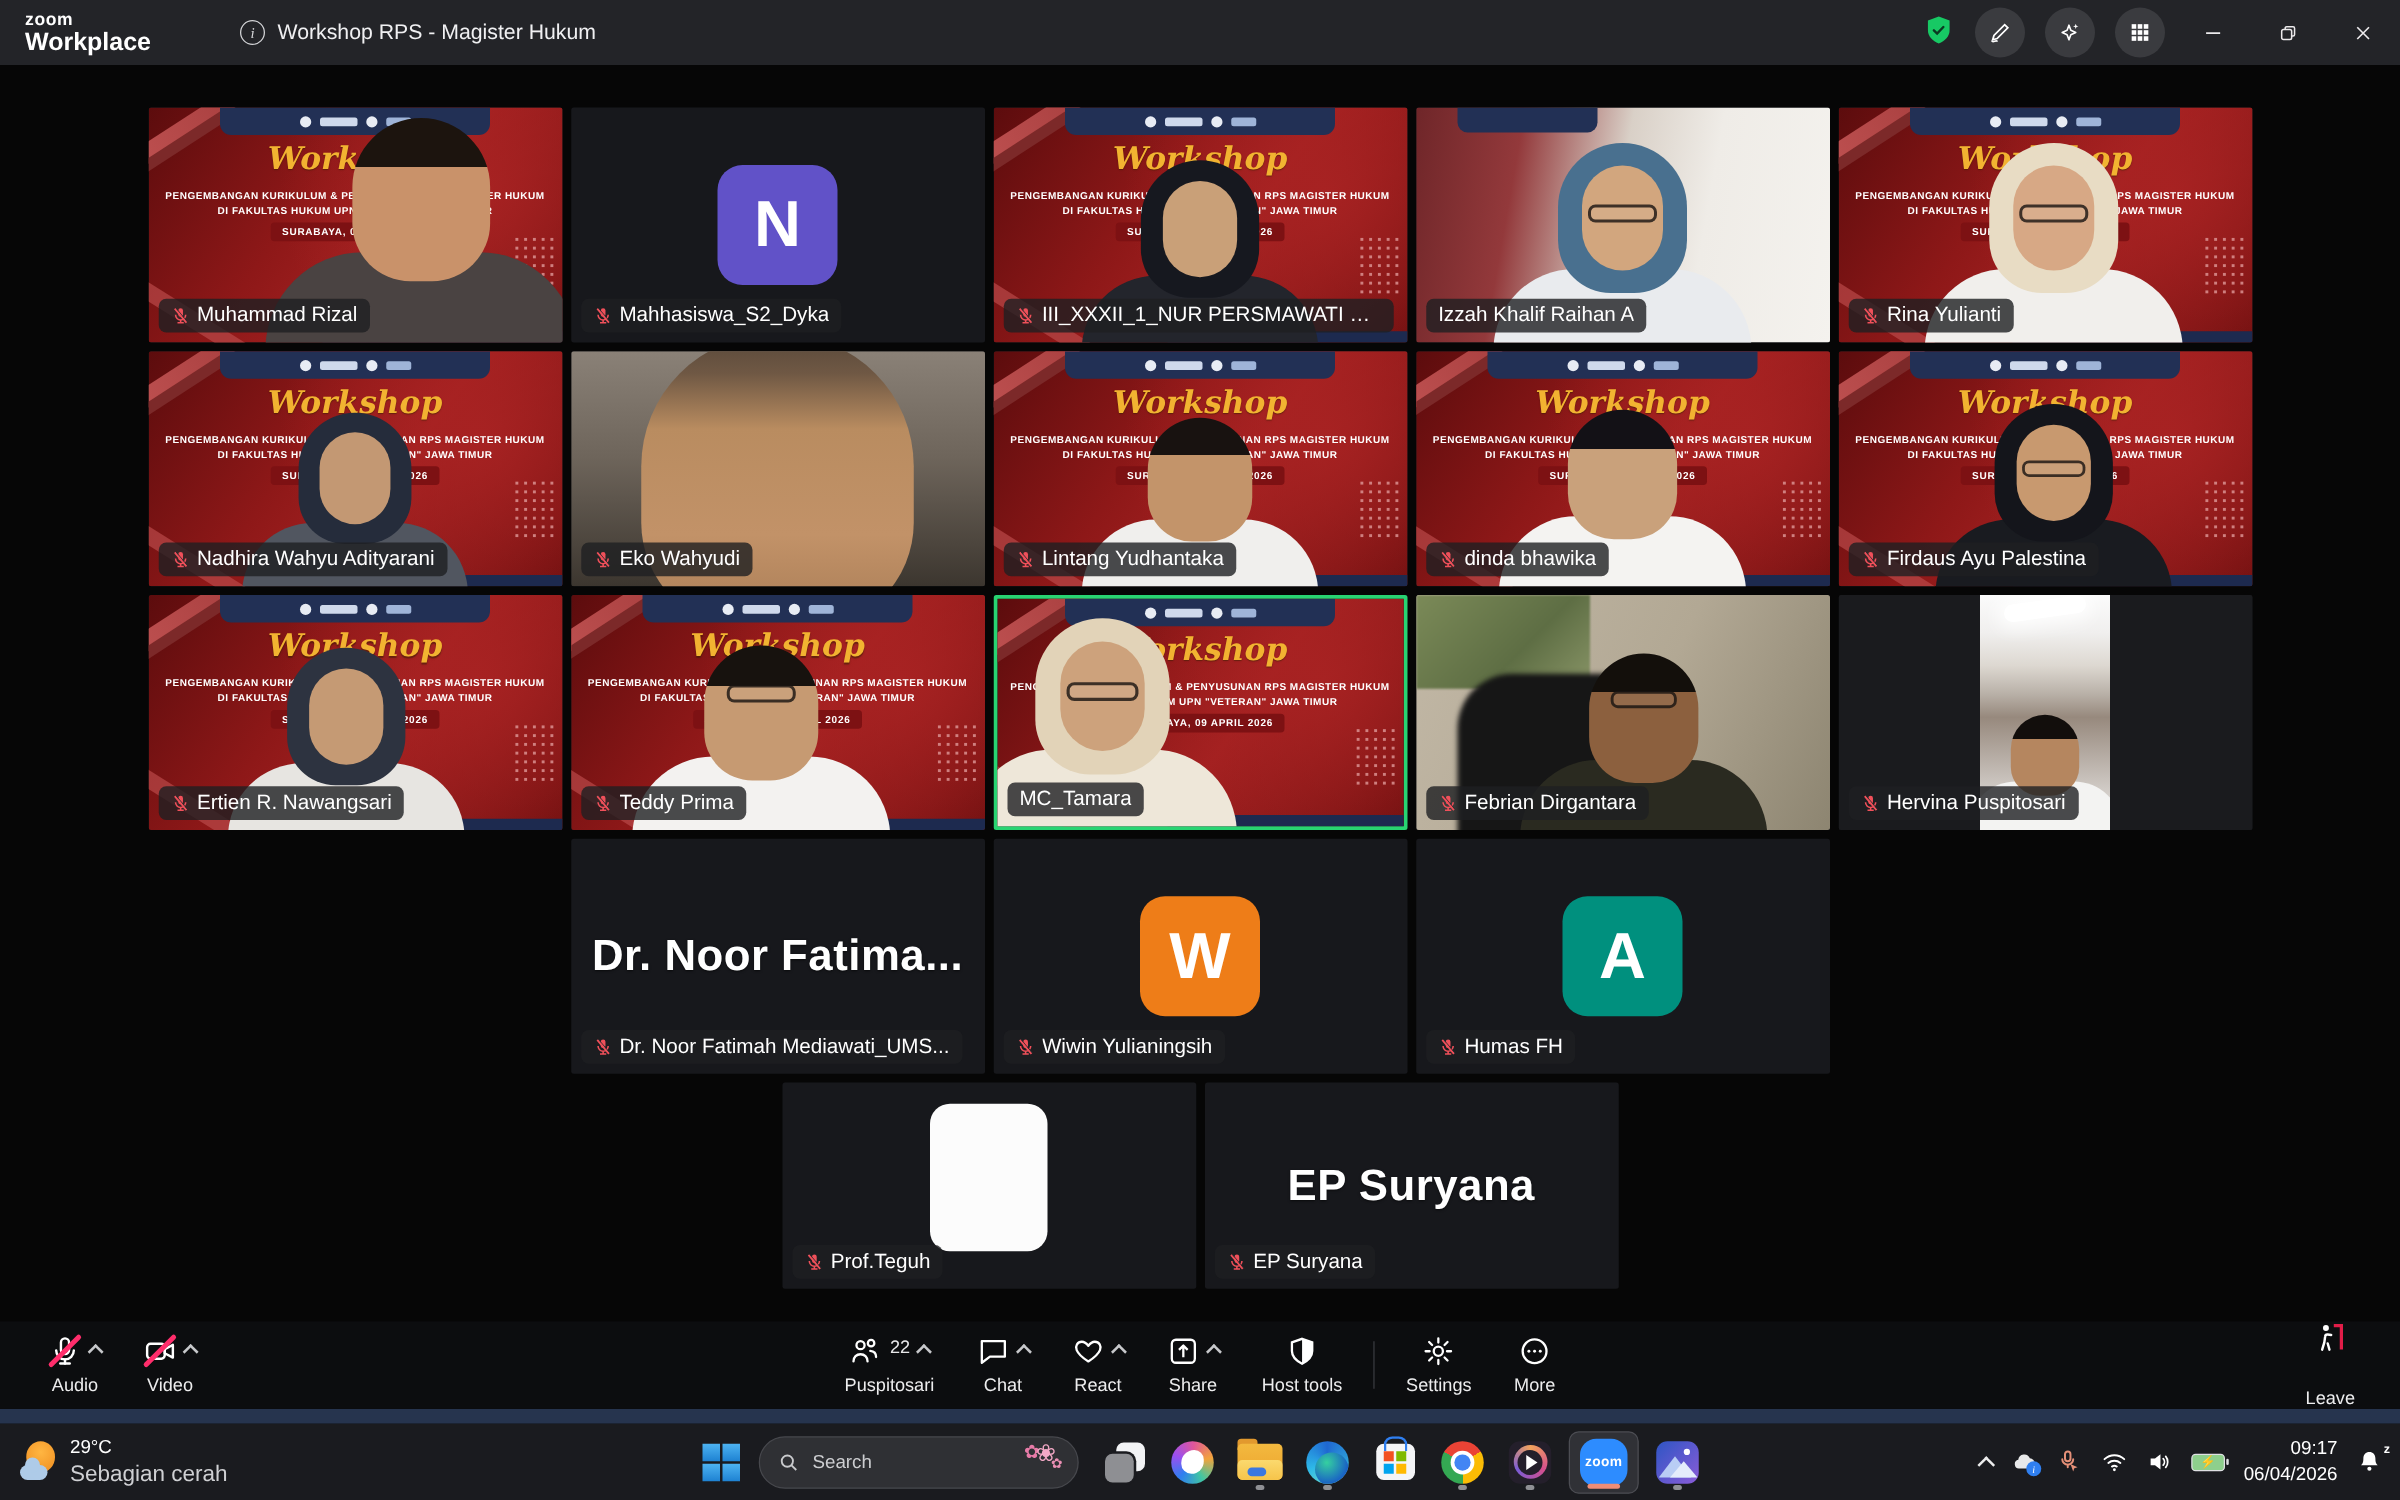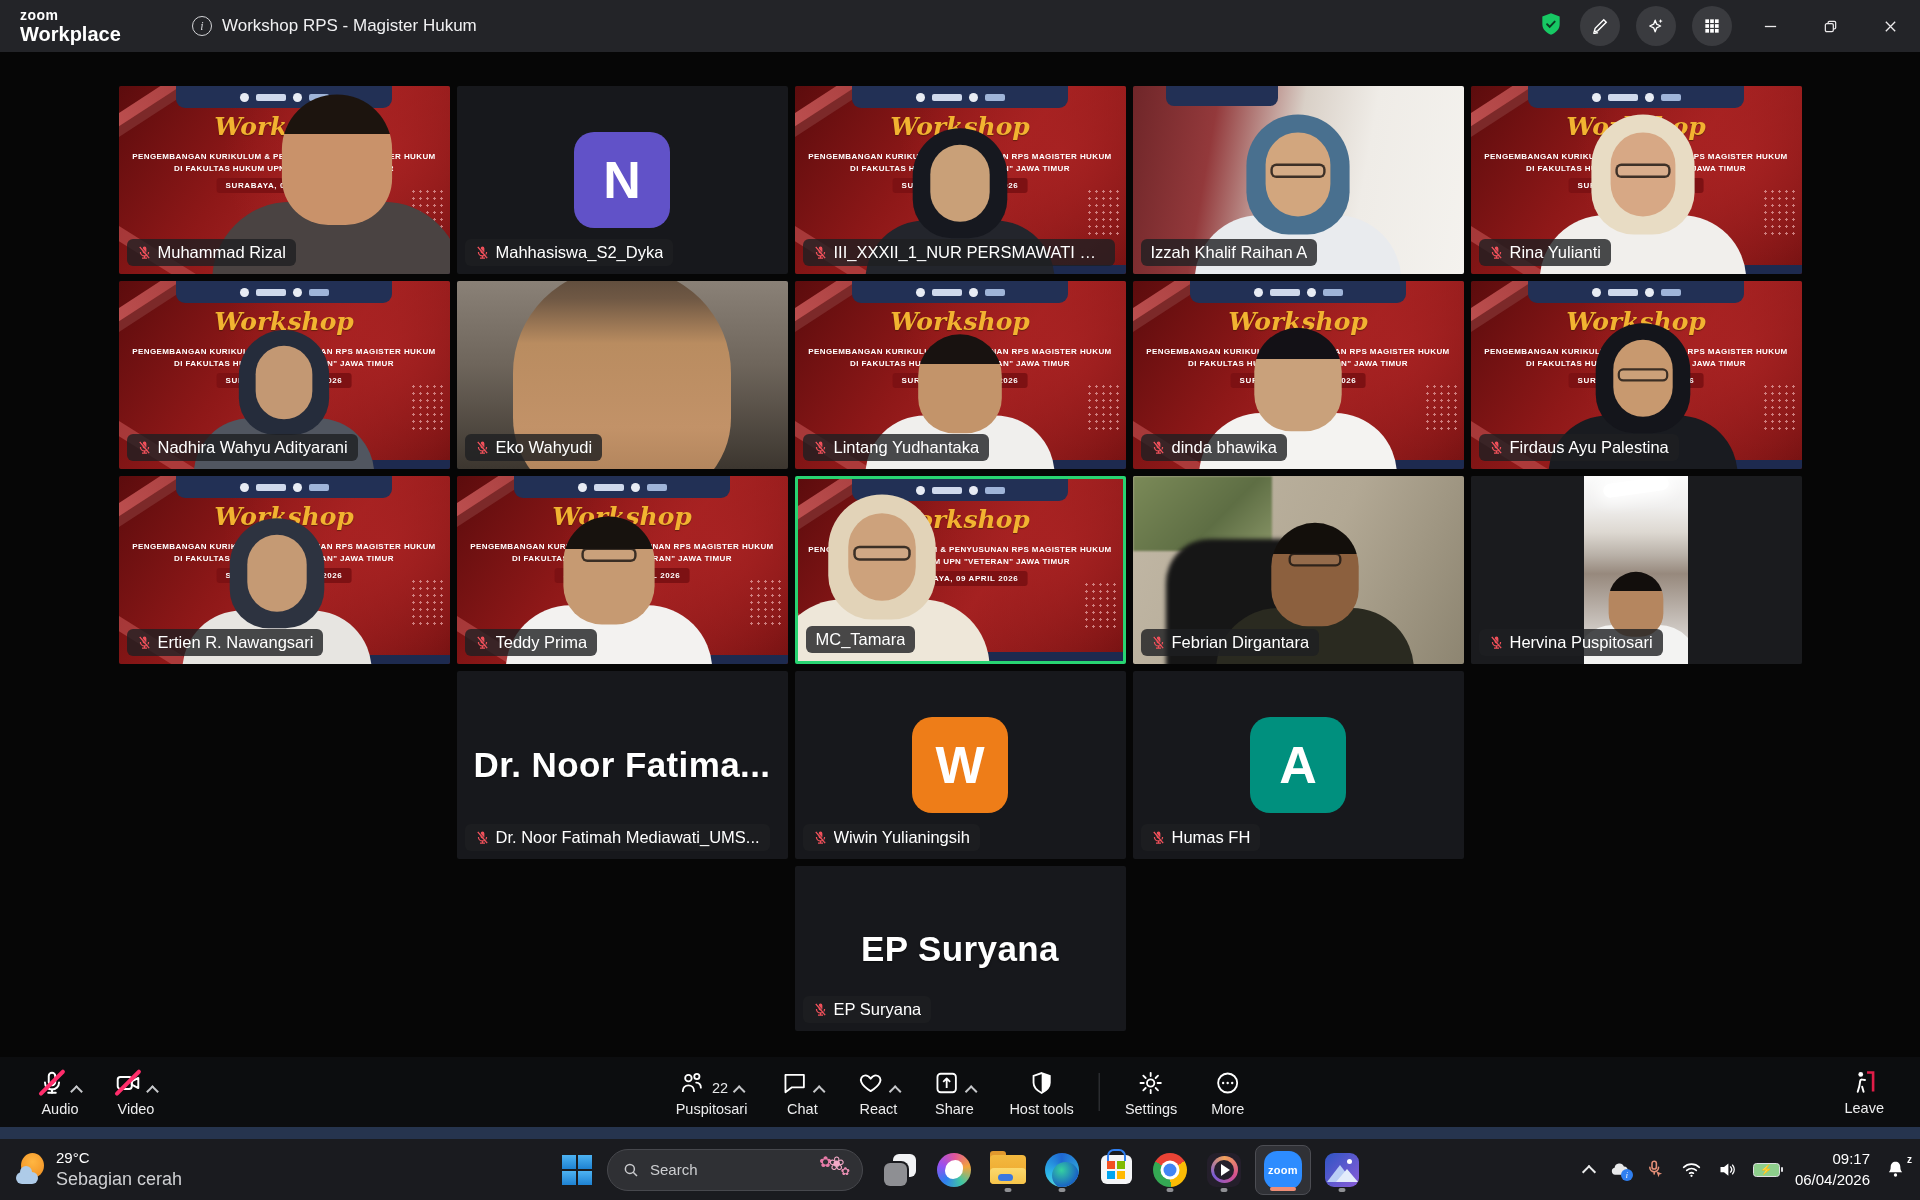--- a/index.html
+++ b/index.html
@@ -74,28 +74,28 @@
   .avatar-box{position:absolute;left:50%;top:50%;transform:translate(-50%,-50%);width:96px;height:96px;border-radius:20px;display:flex;align-items:center;justify-content:center}
   .avatar-box .ltr{font-size:52px;font-weight:700;color:#fff}
   .img-avatar{position:absolute;left:50%;top:46%;transform:translate(-50%,-50%);width:94px;height:118px;border-radius:16px;background:#fcfcfc}
   .bigname{position:absolute;inset:0;display:flex;align-items:center;justify-content:center;color:#fff;font-size:35px;font-weight:700;letter-spacing:.4px;text-shadow:0 1px 2px rgba(0,0,0,.6)}
 
   
   .toolbar{height:70px;background:#0c0d0f;position:relative;flex:0 0 auto;display:flex;align-items:stretch}
   .tb-left{display:flex;margin-left:22px}
   .tb-center{position:absolute;left:50%;top:0;height:100%;transform:translateX(-50%);display:flex;align-items:stretch}
   .tb-item{position:relative;display:flex;flex-direction:column;align-items:center;justify-content:center;gap:5px;padding:0 17px;color:#ededee;font-size:14.5px;cursor:default}
-  .icon-row{display:flex;align-items:flex-end;gap:7px;height:28px}
+  .icon-row{display:flex;align-items:flex-start;gap:7px;height:28px}
   .iwrap{position:relative;width:26px;height:26px}
   .iwrap svg{width:26px;height:26px}
   .slash{position:absolute;left:11px;top:-5px;width:3.5px;height:35px;background:#ff2d6b;transform:rotate(45deg);border-radius:2px}
   .caret{width:9px;height:9px;border-left:2px solid #c7c8cb;border-top:2px solid #c7c8cb;transform:rotate(45deg);margin-top:9px}
   .count{font-size:14.5px;color:#e8e8ea;margin-top:2px}
   .tb-divider{width:1px;height:38px;background:#3a3b40;align-self:center;margin:0 8px}
-  .leave-btn{position:absolute;right:36px;top:0;height:100%;display:flex;flex-direction:column;align-items:center;justify-content:center;gap:5px;color:#ededee;font-size:14.5px}
+  .leave-btn{position:absolute;right:36px;top:0;height:100%;display:flex;flex-direction:column;align-items:center;justify-content:space-between;gap:5px;color:#ededee;font-size:14.5px}
   .leave-btn svg{width:26px;height:26px}
 
   .desk-strip{height:12px;background:#26344e;flex:0 0 auto}
 
   
   .taskbar{height:61px;background:#1a1b1f;position:relative;display:flex;align-items:center;color:#fff;flex:0 0 auto}
   .weather{display:flex;align-items:center;gap:10px;margin-left:16px}
   .w-icon{position:relative;width:30px;height:32px}
   .sun{position:absolute;top:0;left:5px;width:23px;height:25px;border-radius:50%;background:radial-gradient(circle at 50% 35%,#ffb642,#ef8c1f)}
   .cloudw{position:absolute;bottom:1px;left:0;width:22px;height:12px;border-radius:8px;background:#aecbe8}
@@ -703,20 +703,33 @@
               <path d="M12 17.5V21M8 21h8" stroke="#f0505a" stroke-width="2"></path>
               <path d="M4.5 3l15 18" stroke="#f0505a" stroke-width="2.4"></path>
               <path d="M6 2.2l15 18" stroke="#2a2b2e" stroke-width="1.1"></path>
             </svg>
             <span class="nm">Humas FH</span>
           </div>
         </div>
       </div>
       <div class="vrow short">
         <div class="tile">
+          <div class="img-avatar"></div>
+          <div class="name-label">
+            <svg viewBox="0 0 24 24">
+              <rect x="9" y="2.5" width="6" height="11" rx="3" fill="#f0505a"></rect>
+              <path d="M5.5 11a6.5 6.5 0 0 0 13 0" stroke="#f0505a" stroke-width="2" fill="none"></path>
+              <path d="M12 17.5V21M8 21h8" stroke="#f0505a" stroke-width="2"></path>
+              <path d="M4.5 3l15 18" stroke="#f0505a" stroke-width="2.4"></path>
+              <path d="M6 2.2l15 18" stroke="#2a2b2e" stroke-width="1.1"></path>
+            </svg>
+            <span class="nm">Prof.Teguh</span>
+          </div>
+        </div>
+        <div class="tile">
           <div class="bigname">EP Suryana</div>
           <div class="name-label">
             <svg viewBox="0 0 24 24">
               <rect x="9" y="2.5" width="6" height="11" rx="3" fill="#f0505a"></rect>
               <path d="M5.5 11a6.5 6.5 0 0 0 13 0" stroke="#f0505a" stroke-width="2" fill="none"></path>
               <path d="M12 17.5V21M8 21h8" stroke="#f0505a" stroke-width="2"></path>
               <path d="M4.5 3l15 18" stroke="#f0505a" stroke-width="2.4"></path>
               <path d="M6 2.2l15 18" stroke="#2a2b2e" stroke-width="1.1"></path>
             </svg>
             <span class="nm">EP Suryana</span>

